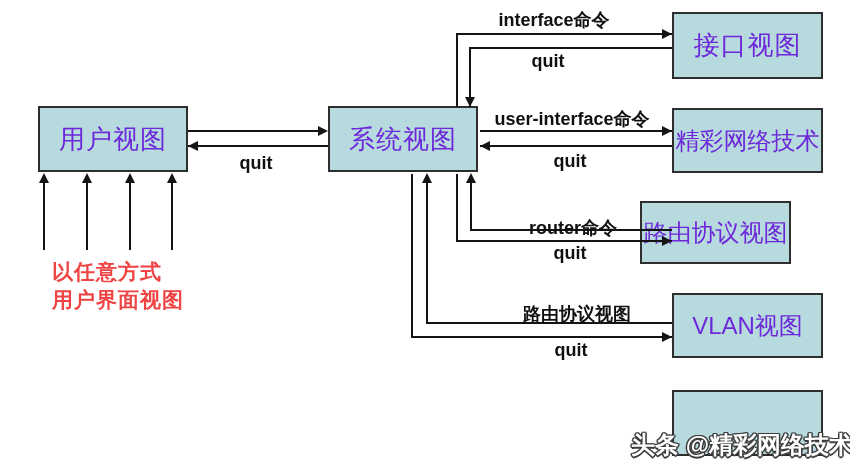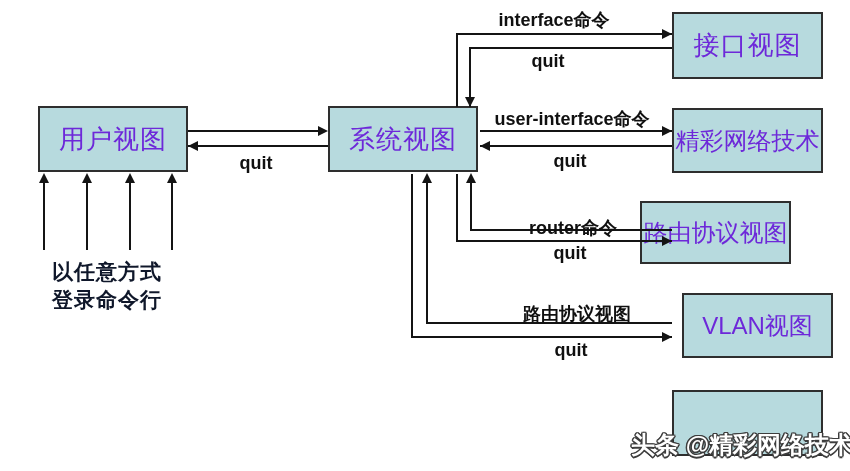--- a/index.html
+++ b/index.html
@@ -18,21 +18,21 @@
   .ar{position:absolute;width:0;height:0;border-top:5px solid transparent;border-bottom:5px solid transparent;border-left:10px solid #141414;}
   .al{position:absolute;width:0;height:0;border-top:5px solid transparent;border-bottom:5px solid transparent;border-right:10px solid #141414;}
   .au{position:absolute;width:0;height:0;border-left:5px solid transparent;border-right:5px solid transparent;border-bottom:10px solid #141414;}
   .ad{position:absolute;width:0;height:0;border-left:5px solid transparent;border-right:5px solid transparent;border-top:10px solid #141414;}
   .lbl{
     position:absolute;transform:translateX(-50%);
     font-weight:bold;font-size:18px;color:#101010;white-space:nowrap;
   }
   .caption{
     position:absolute;left:52px;top:258px;font-size:21px;line-height:28px;
-    font-weight:600;color:#0f172a;letter-spacing:1px;
+    font-weight:600;color:#ef4444;letter-spacing:1px;
   }
   .watermark{
     position:absolute;left:631px;top:429px;font-size:24px;font-weight:bold;
     color:#ffffff;letter-spacing:0;white-space:nowrap;
     text-shadow:-1.5px 0 #3d3d3d,1.5px 0 #3d3d3d,0 -1.5px #3d3d3d,0 1.5px #3d3d3d,
                 -1px -1px #3d3d3d,1px -1px #3d3d3d,-1px 1px #3d3d3d,1px 1px #3d3d3d;
   }
 </style>
 </head>
 <body>
@@ -52,21 +52,21 @@
   </div>
 
   <div class="box small" style="left:672px;top:108px;width:147px;height:61px;">
     <span>精彩网络技术</span>
   </div>
 
   <div class="box small" style="left:640px;top:201px;width:147px;height:59px;">
     <span>路由协议视图</span>
   </div>
 
-  <div class="box small" style="left:672px;top:293px;width:147px;height:61px;margin-left:10px;">
+  <div class="box small" style="left:672px;top:293px;width:147px;height:61px;">
     <span>VLAN视图</span>
   </div>
 
   <div class="box" style="left:672px;top:390px;width:147px;height:62px;">
     <span></span>
   </div>
 
   <div class="hl" style="left:188px;top:130px;width:138px;"></div>
   <div class="ar" style="left:318px;top:126px;"></div>
   <div class="hl" style="left:188px;top:145px;width:140px;"></div>
@@ -111,18 +111,18 @@
   <div class="au" style="left:39px;top:173px;"></div>
   <div class="vl" style="left:86px;top:182px;height:68px;"></div>
   <div class="au" style="left:82px;top:173px;"></div>
   <div class="vl" style="left:129px;top:182px;height:68px;"></div>
   <div class="au" style="left:125px;top:173px;"></div>
   <div class="vl" style="left:171px;top:182px;height:68px;"></div>
   <div class="au" style="left:167px;top:173px;"></div>
 
   <div class="caption">
     <div>以任意方式</div>
-    <div>登录命令行</div>
+    <div>用户界面视图</div>
   </div>
 
   <div class="watermark">头条 @精彩网络技术</div>
 
 </div>
 
 </body></html>

